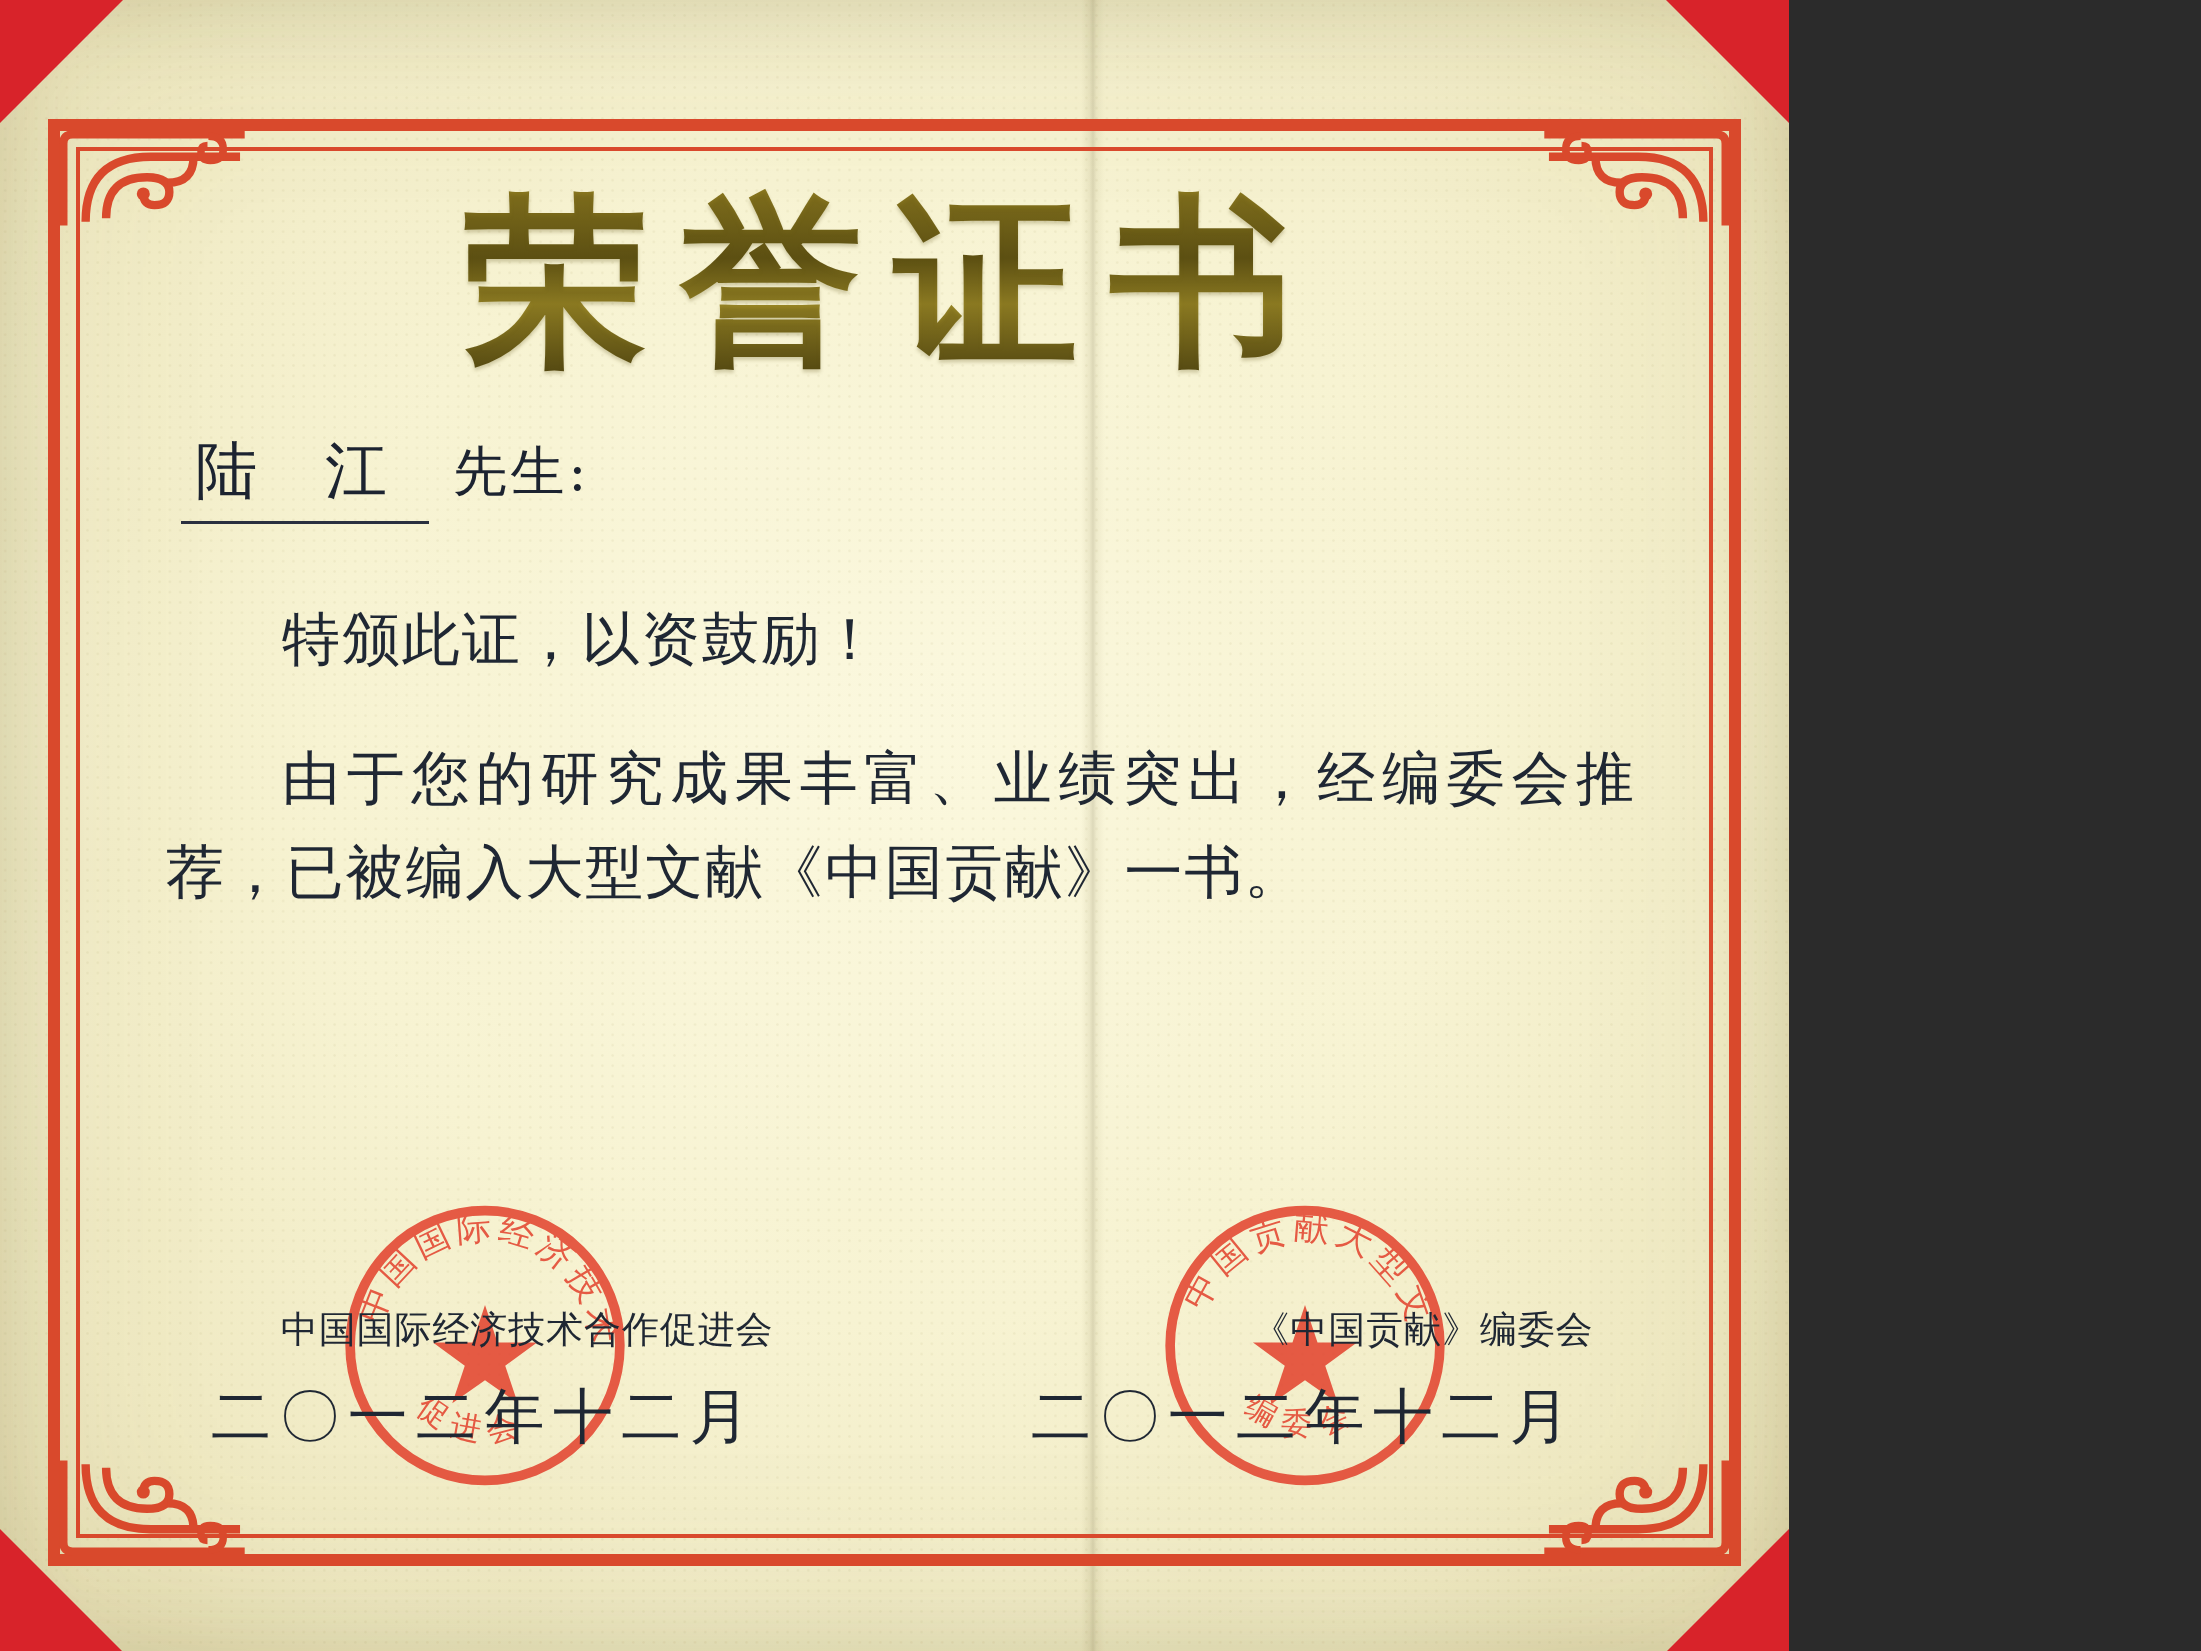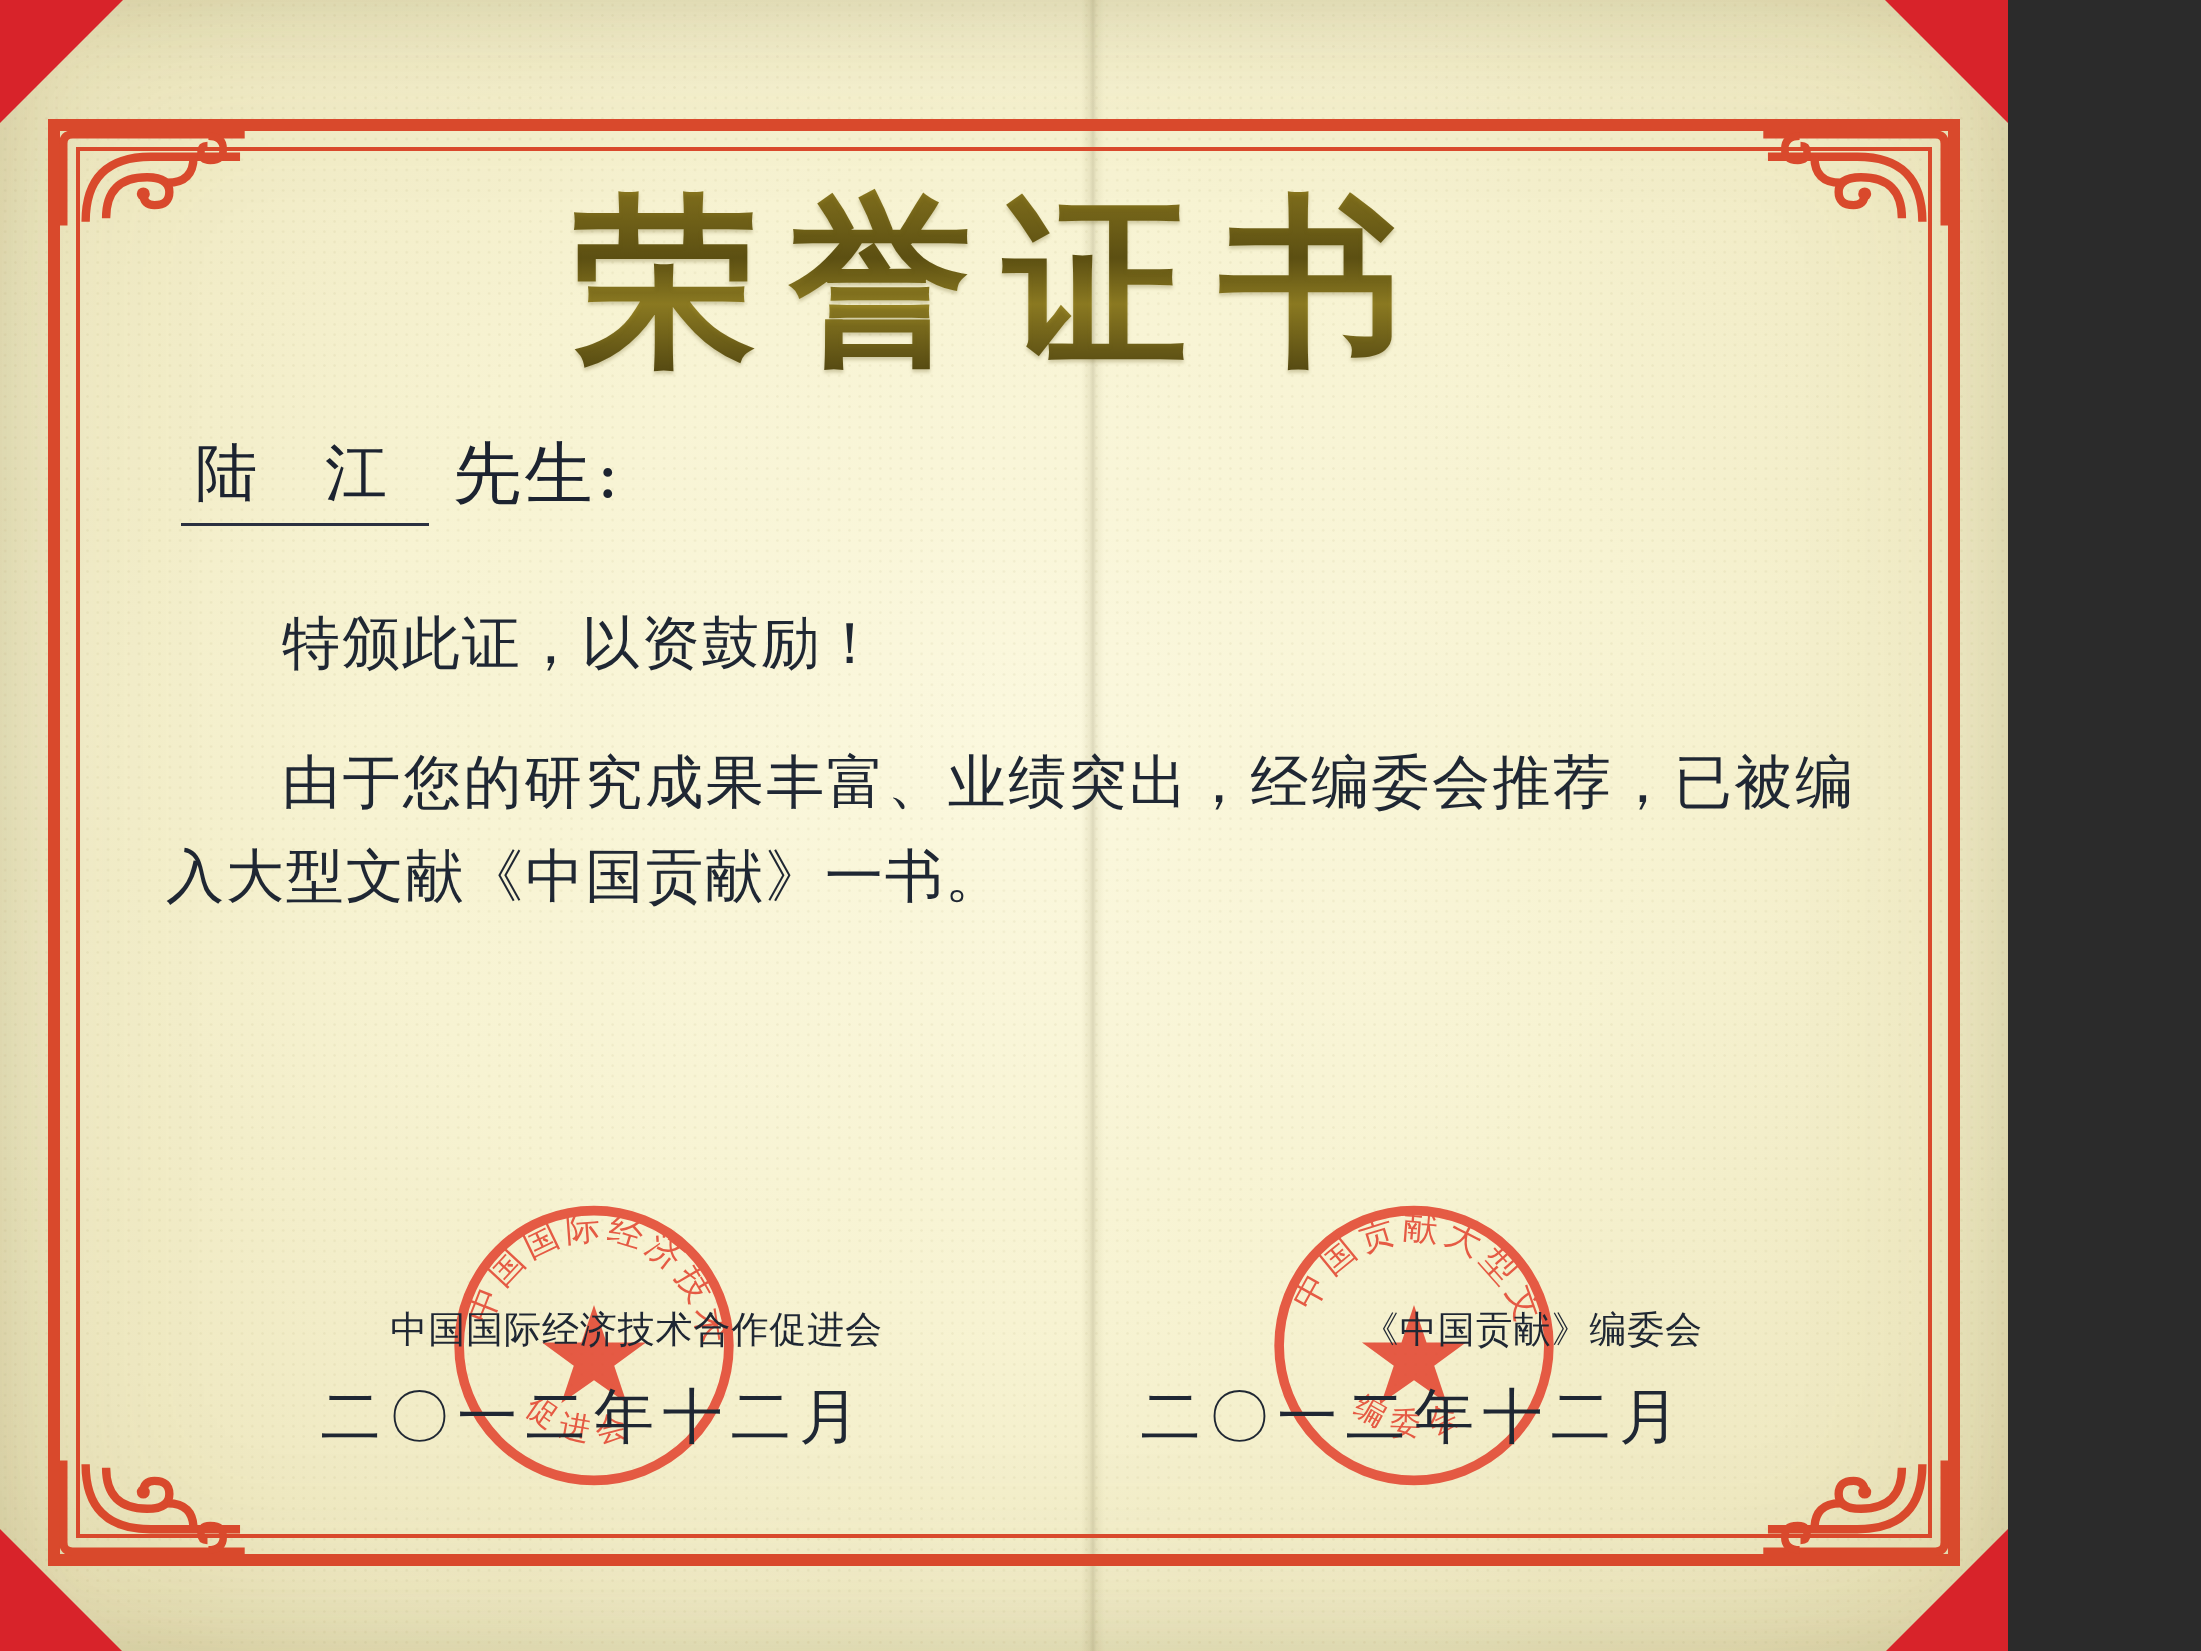--- a/index.html
+++ b/index.html
@@ -3,21 +3,21 @@
 <meta charset="utf-8">
 <title>荣誉证书</title>
 <style>
   html, body {
     margin: 0;
     padding: 0;
     background: #2b2b2b;
   }
   #page {
     position: relative;
-    width: 2008px;
+    width: 1789px;
     height: 1652px;
     overflow: hidden;
     font-family: "DejaVu Sans", sans-serif;
     
     background:
       radial-gradient(ellipse at 50% 45%, #fbf8de 0%, #f7f3d2 45%, #efe9c2 78%, #e4dcb0 100%);
   }
   
   #paper-texture {
     position: absolute;
@@ -125,21 +125,21 @@
   #recipient-name {
     font-size: 62px;
     letter-spacing: 24px;
     color: #1c2330;
     border-bottom: 3.7px solid #2a3040;
     padding: 0 9.3px 7.5px 5.6px;
     min-width: 233px;
     text-align: center;
   }
   #recipient-honorific {
-    font-size: 68px;
+    font-size: 54px;
     color: #1c2330;
     padding: 0 0 7.5px 24px;
     letter-spacing: 3.7px;
   }
   .body-para {
     font-family: "DejaVu Serif", serif;
     font-size: 58px;
     line-height: 1.62;
     color: #1f2733;
     letter-spacing: 1.9px;

